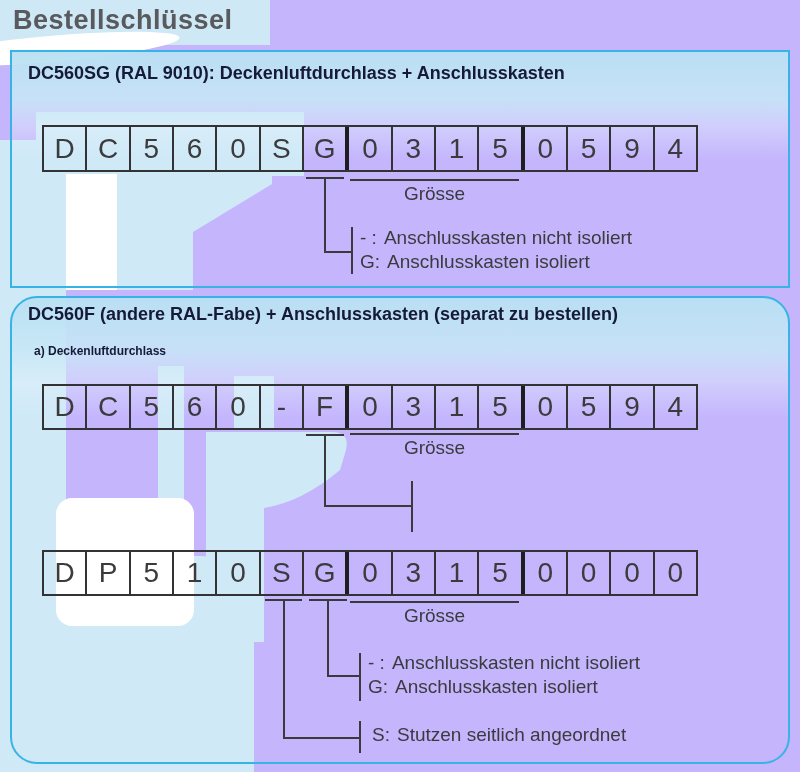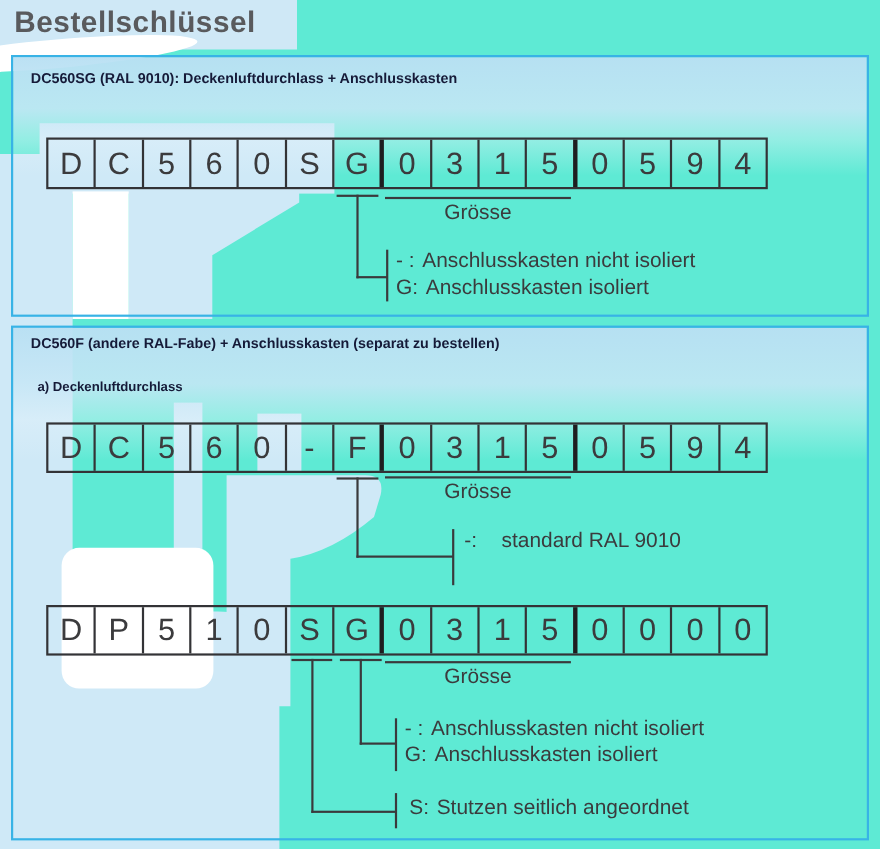--- a/index.html
+++ b/index.html
@@ -1,31 +1,31 @@
 <!DOCTYPE html>
 <html><head>
 <meta charset="utf-8">
 <style>
   html,body{margin:0;padding:0;background:#fff;}
-  .page{position:relative;width:800px;height:772px;overflow:hidden;background:#5eead4;
+  .page{position:relative;width:800px;height:772px;overflow:hidden;background:#c4b5fd;
         font-family:"Liberation Sans",sans-serif;color:#3b3b3d;}
   svg.wm{position:absolute;left:0;top:0;z-index:0;}
   .titleband{position:absolute;left:0;top:0;width:270px;height:45px;background:#cfe8f6;z-index:1;}
   .swoosh{position:absolute;left:-80px;top:36px;width:260px;height:26px;background:#fff;
           border-radius:50%;transform:rotate(-5deg);z-index:1;}
   .title{position:absolute;left:13px;top:5px;margin:0;font-size:27px;font-weight:bold;
          color:#595a5d;z-index:3;letter-spacing:.5px;}
   .panel{position:absolute;left:10px;width:776px;border:2px solid #38b3e6;z-index:2;}
   .p1{top:50px;height:234px;
       background:linear-gradient(180deg,rgba(185,224,243,.97) 0%,rgba(199,231,246,.88) 20%,
                  rgba(228,243,251,.40) 32%,rgba(255,255,255,0) 46%);}
   .p2{top:296px;height:464px;
       background:linear-gradient(180deg,rgba(185,224,243,.97) 0%,rgba(199,231,246,.88) 11%,
-                 rgba(228,243,251,.40) 18%,rgba(255,255,255,0) 26%);}
-  .phead{position:absolute;font-size:13px;font-weight:bold;color:#151a38;white-space:nowrap;}
+                 rgba(228,243,251,.40) 18%,rgba(255,255,255,0) 26%);border-radius:27px;}
+  .phead{position:absolute;font-size:18px;font-weight:bold;color:#151a38;white-space:nowrap;}
   .subhead{position:absolute;font-size:12px;font-weight:bold;color:#151a38;white-space:nowrap;}
   .coderow{position:absolute;display:flex;width:652px;border:2px solid #333336;background:transparent;}
   .coderow .cell{flex:1;display:flex;align-items:center;justify-content:center;
                  border-right:2px solid #333336;font-size:28px;color:#3b3b3d;}
   .coderow .cell:last-child{border-right:none;}
   .coderow .cell.thick{border-right-width:4px;border-right-color:#1e1e20;}
   .h{position:absolute;height:2px;background:#3a3a3c;}
   .v{position:absolute;width:2px;background:#3a3a3c;}
   .glabel{position:absolute;width:169px;text-align:center;font-size:19px;color:#3b3b3d;}
   .legend{position:absolute;font-size:19px;color:#3b3b3d;white-space:nowrap;line-height:24px;}
@@ -118,21 +118,20 @@
 
     <div class="h" style="left:338px;top:135px;width:169px"></div>
     <div class="glabel" style="left:338px;top:139px">Grösse</div>
 
     <div class="h" style="left:294px;top:136px;width:38px"></div>
     <div class="v" style="left:312px;top:136px;height:73px"></div>
     <div class="h" style="left:312px;top:207px;width:88px"></div>
     <div class="v" style="left:399px;top:183px;height:51px"></div>
 
     <div class="legend keywide" style="left:410px;top:181px">
-        <div><span class="k">-:</span><span class="t">standard RAL 9010</span></div>
       </div>
 
 
     <div class="coderow" style="left:30px;top:252px;height:42px">
         <div class="cell">D</div>
         <div class="cell">P</div>
         <div class="cell">5</div>
         <div class="cell">1</div>
         <div class="cell">0</div>
         <div class="cell">S</div>

